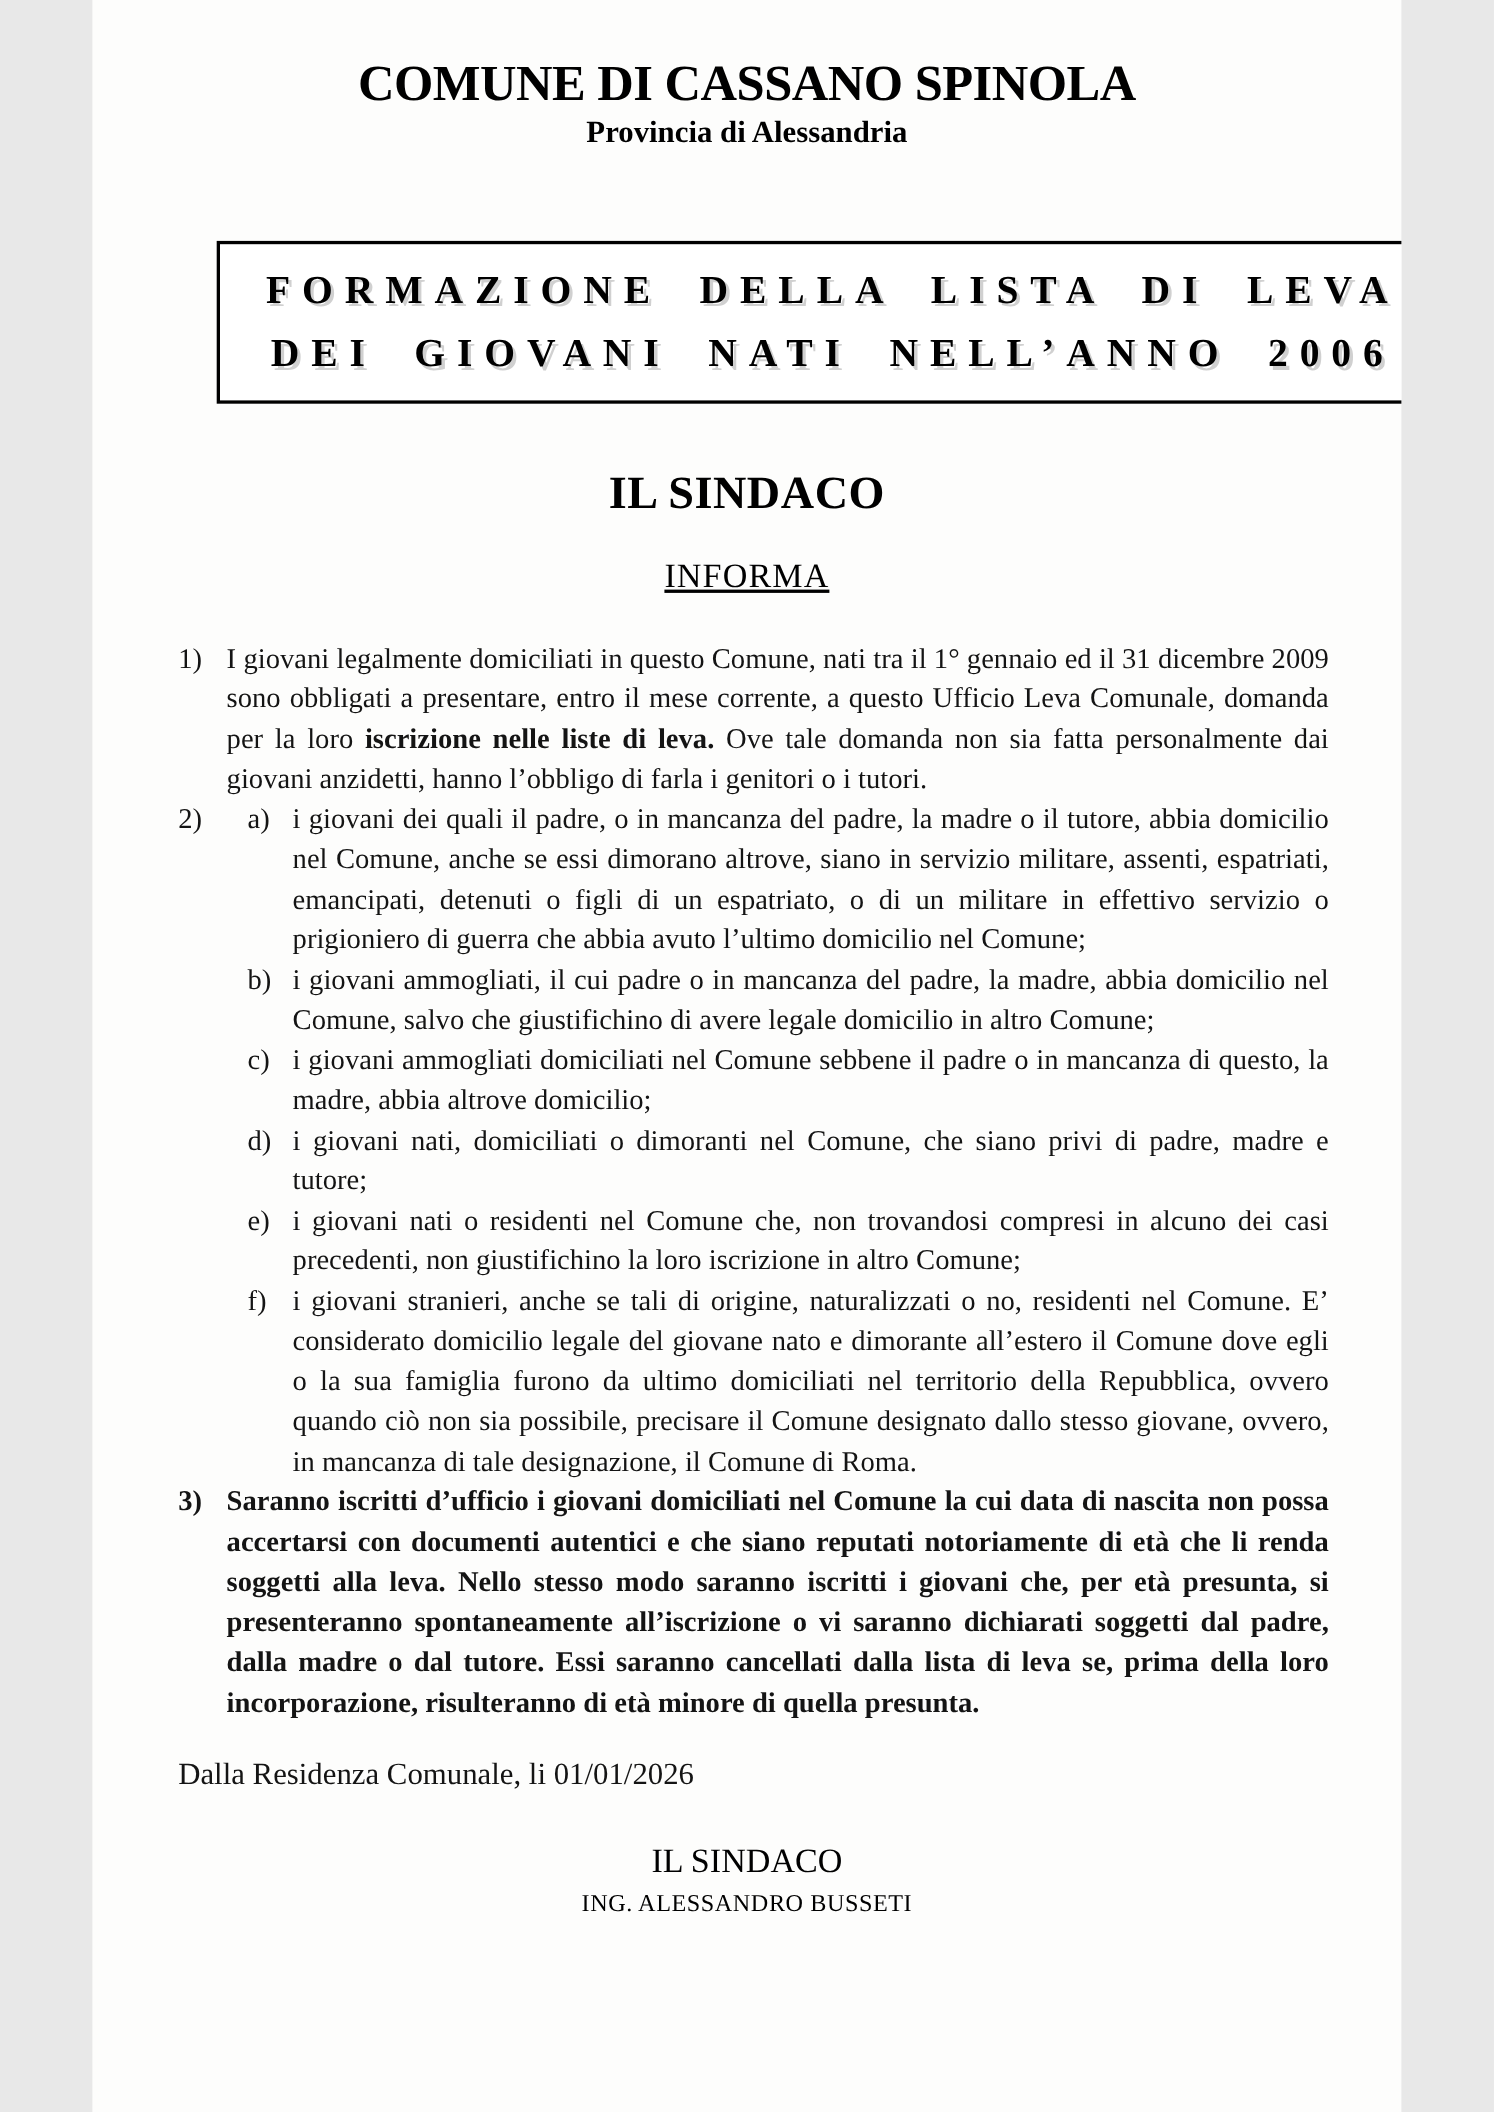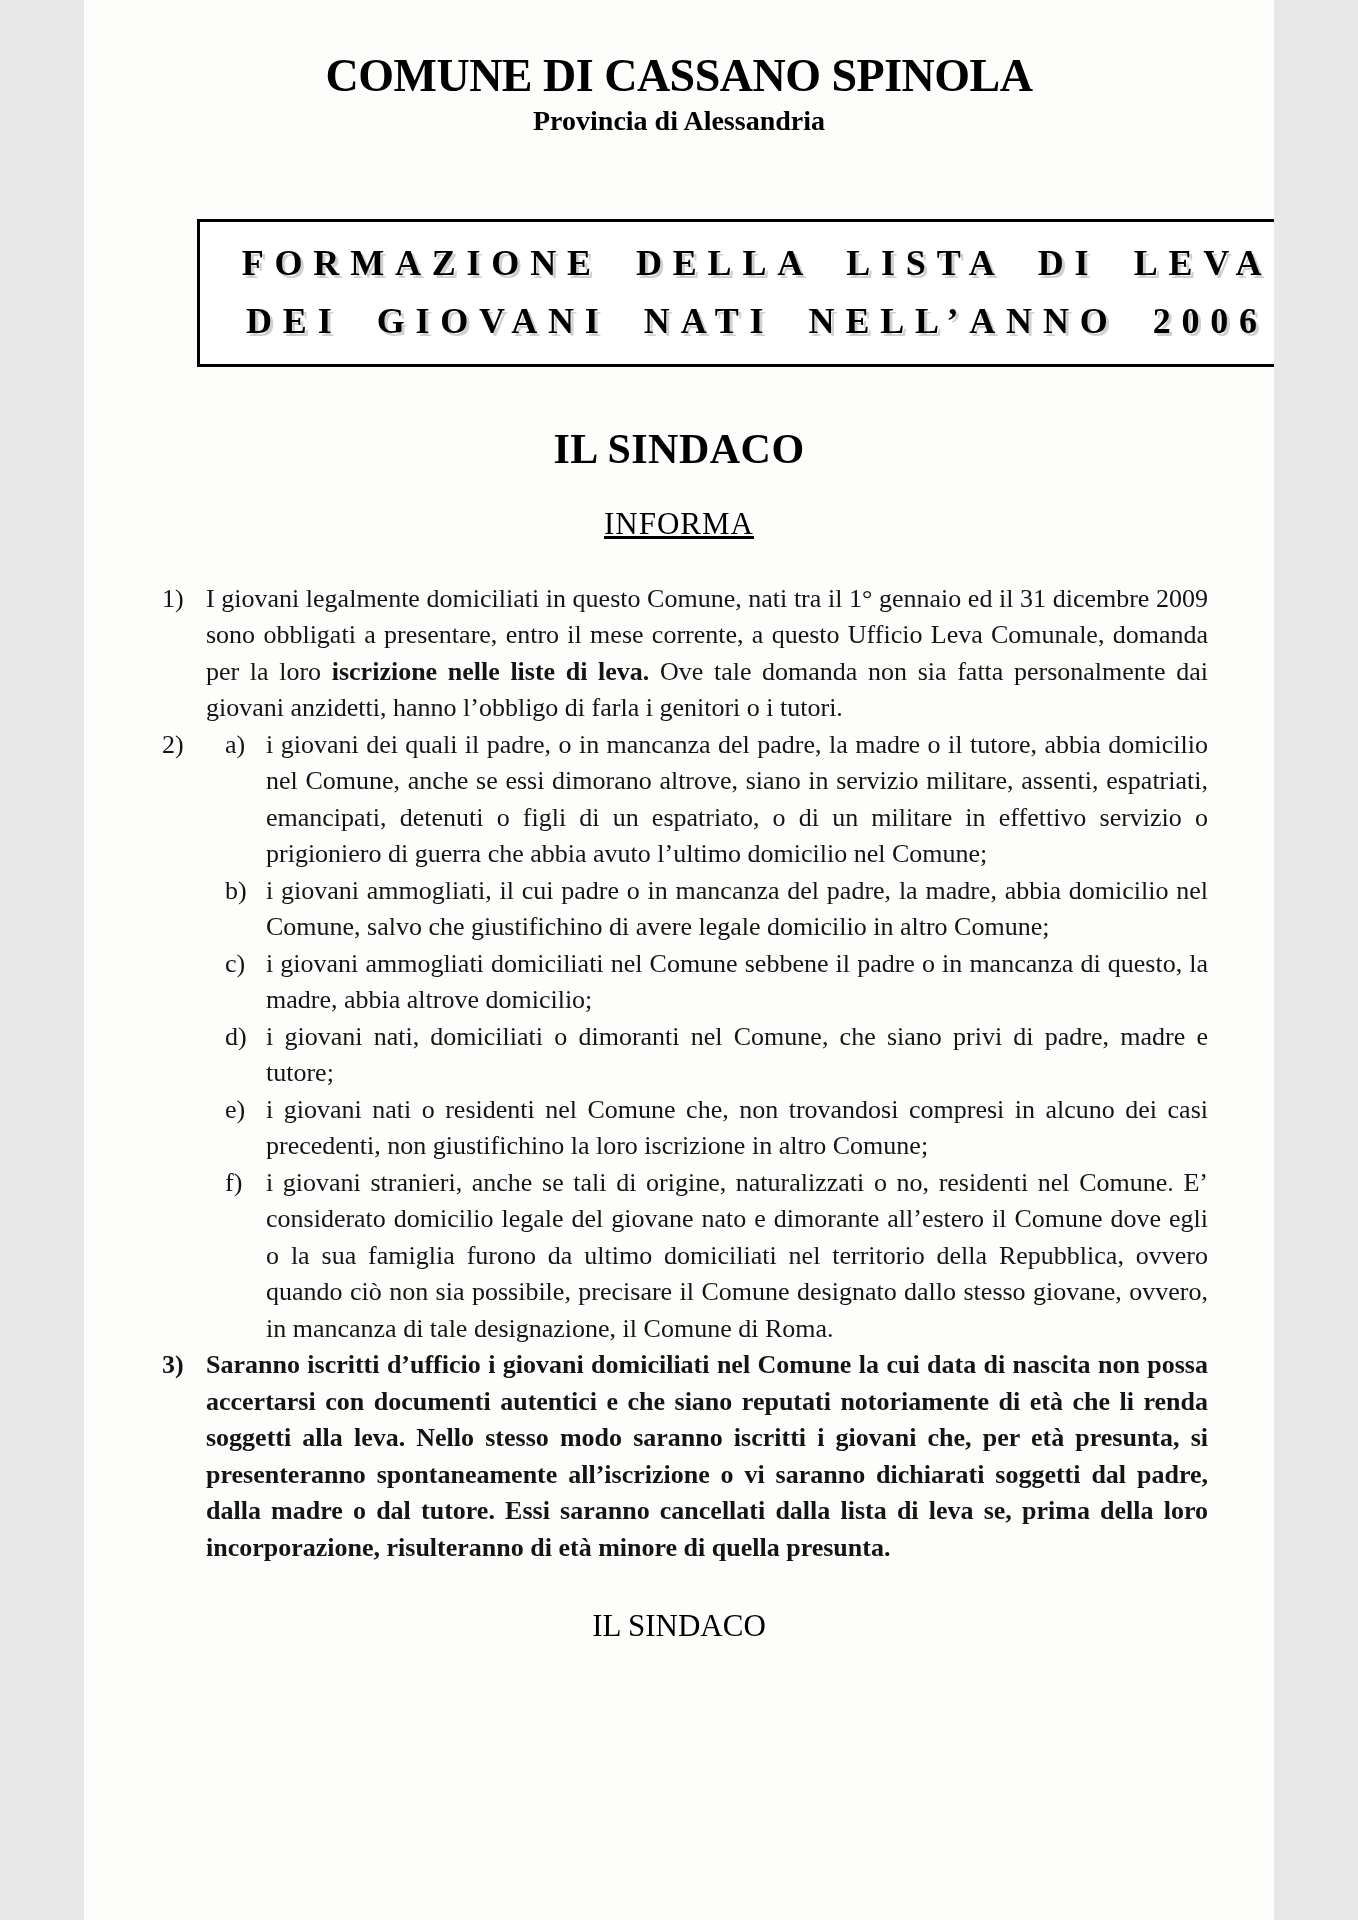--- a/index.html
+++ b/index.html
@@ -135,16 +135,18 @@
     </div>
 
     <div class="item bold-item">
       <span class="num">3)</span>
       <span>Saranno iscritti d’ufficio i giovani domiciliati nel Comune la cui data di nascita non possa accertarsi con documenti autentici e che siano reputati notoriamente di età che li renda soggetti alla leva. Nello stesso modo saranno iscritti i giovani che, per età presunta, si presenteranno spontaneamente all’iscrizione o vi saranno dichiarati soggetti dal padre, dalla madre o dal tutore. Essi saranno cancellati dalla lista di leva se, prima della loro incorporazione, risulteranno di età minore di quella presunta.</span>
     </div>
 
   </div>
 
 
+  <div class="footer-date">Dalla Residenza Comunale, li 01/01/2026</div>
 
   <div class="sig-title">IL SINDACO</div>
+  <div class="sig-name">ING. ALESSANDRO BUSSETI</div>
 
 </div>
 
 </body></html>

